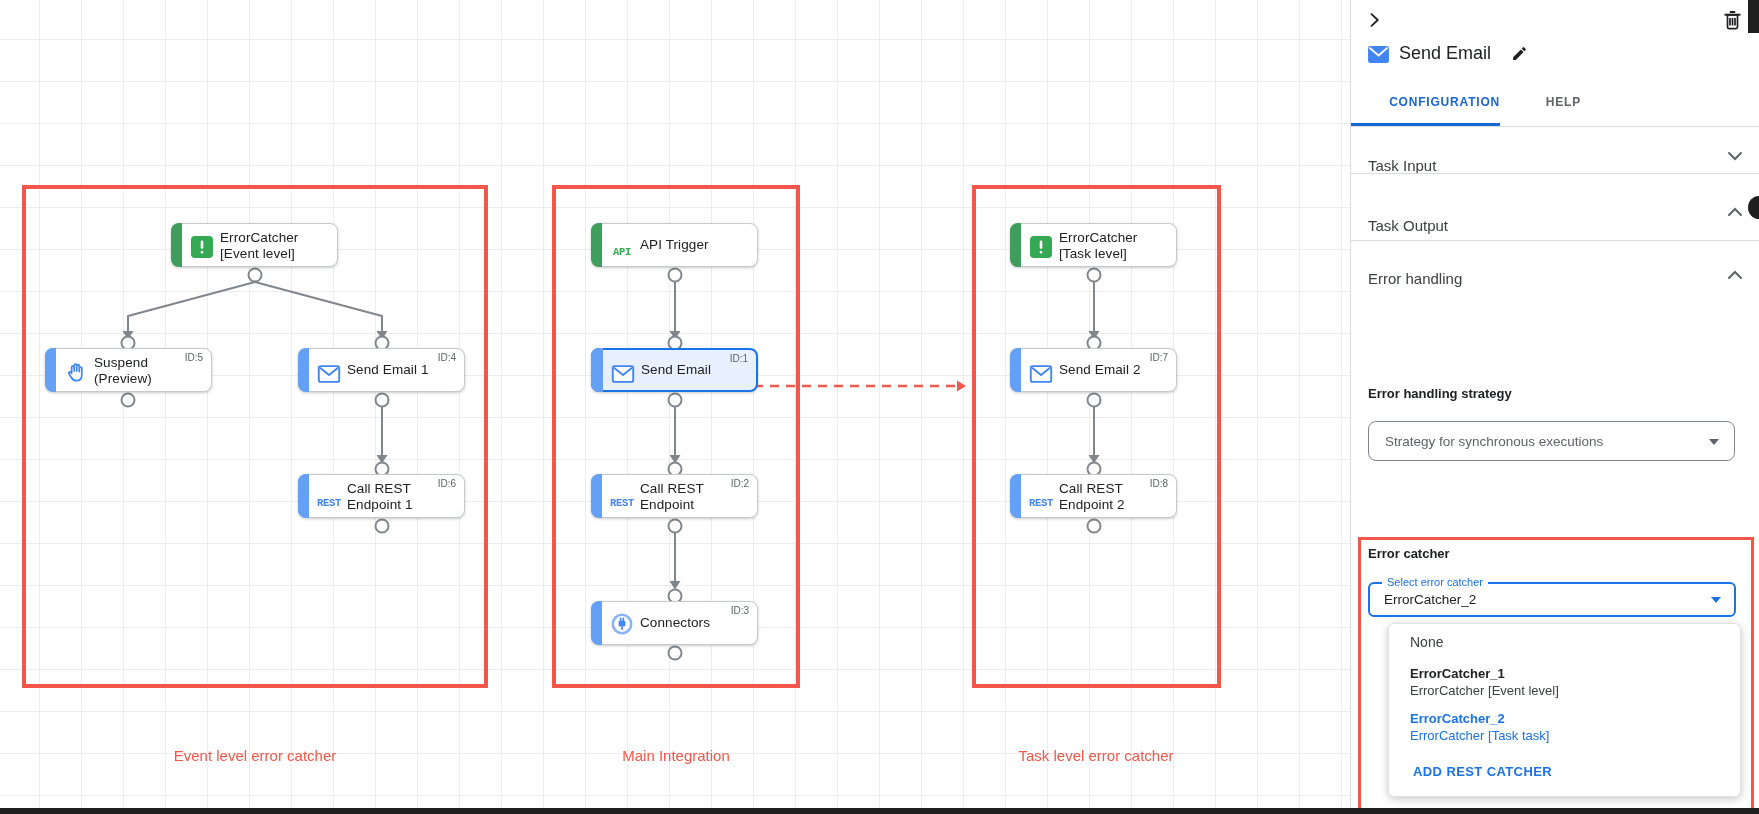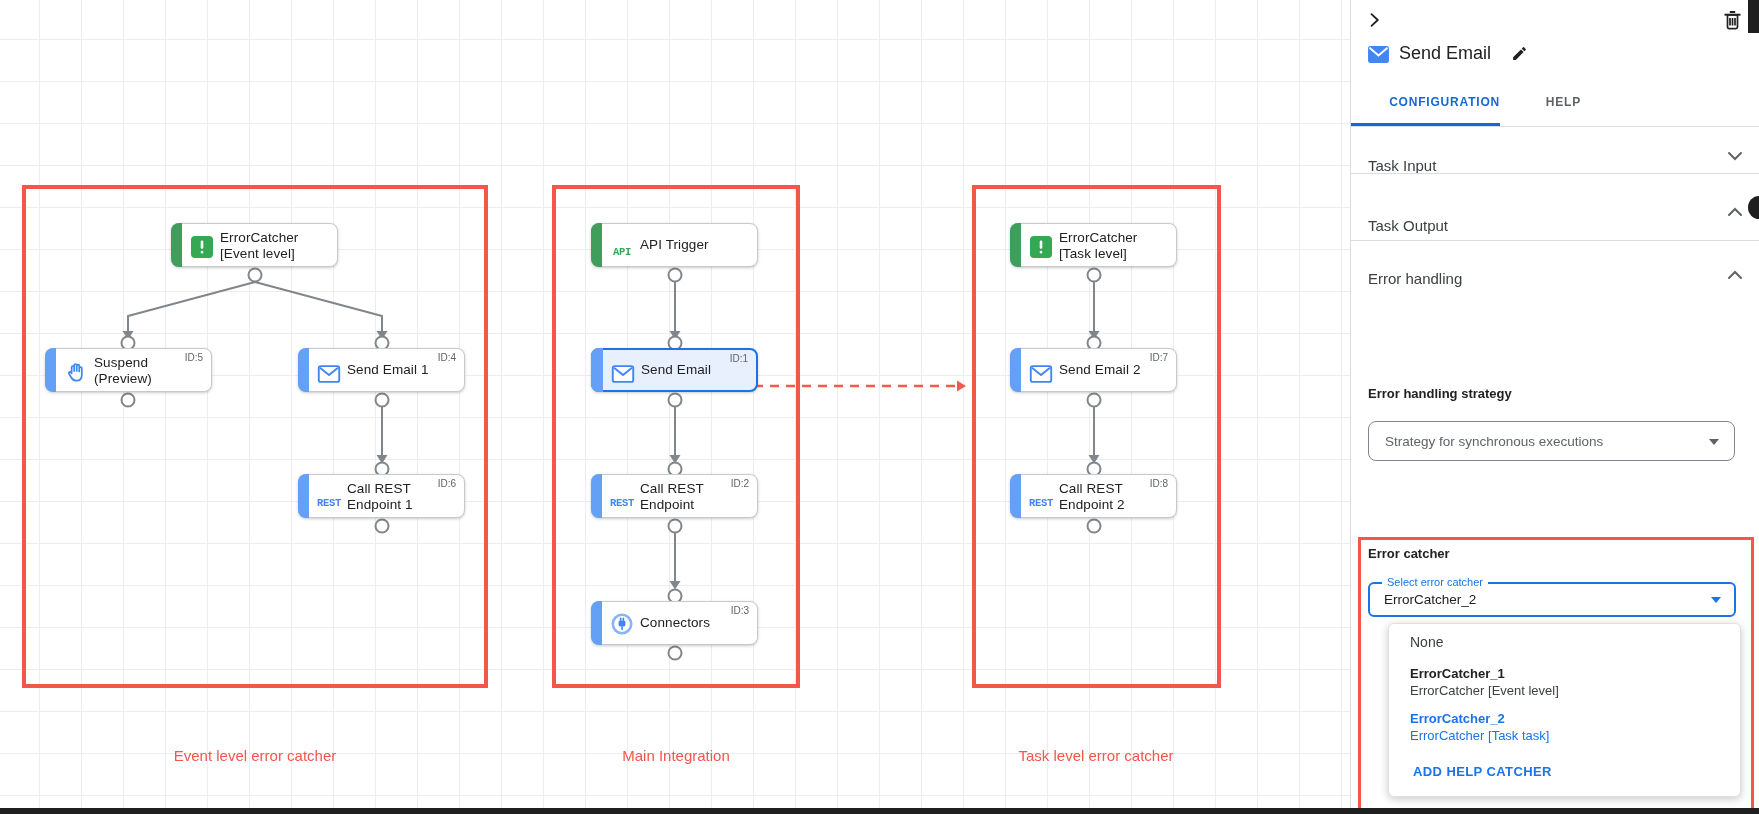--- a/index.html
+++ b/index.html
@@ -296,21 +296,21 @@
     <span class="value">ErrorCatcher_2</span>
     <span class="caret"></span>
   </div>
 
   <div class="menu">
     <div class="mi" style="top:10px;font-size:14px;color:#3c4043;">None</div>
     <div class="mi" style="top:42px;font-size:13px;font-weight:bold;color:#202124;">ErrorCatcher_1</div>
     <div class="mi" style="top:59px;font-size:13px;color:#3c4043;">ErrorCatcher [Event level]</div>
     <div class="mi" style="top:87px;font-size:13px;font-weight:bold;color:#1a73e8;">ErrorCatcher_2</div>
     <div class="mi" style="top:104px;font-size:13px;color:#1a73e8;">ErrorCatcher [Task task]</div>
-    <div class="mi" style="top:140px;left:24px;font-size:13px;font-weight:bold;letter-spacing:.4px;color:#1a73e8;">ADD HELP CATCHER</div>
+    <div class="mi" style="top:140px;left:24px;font-size:13px;font-weight:bold;letter-spacing:.4px;color:#1a73e8;">ADD REST CATCHER</div>
   </div>
 
   <div class="red-rect"></div>
 </div>
 
 <div class="artifact" style="left:0;top:808px;width:1759px;height:6px;"></div>
 <div class="artifact" style="left:1748px;top:0;width:11px;height:33px;"></div>
 <div class="artifact" style="left:1748px;top:196px;width:22px;height:23px;border-radius:50%;"></div>
 
 </body></html>

